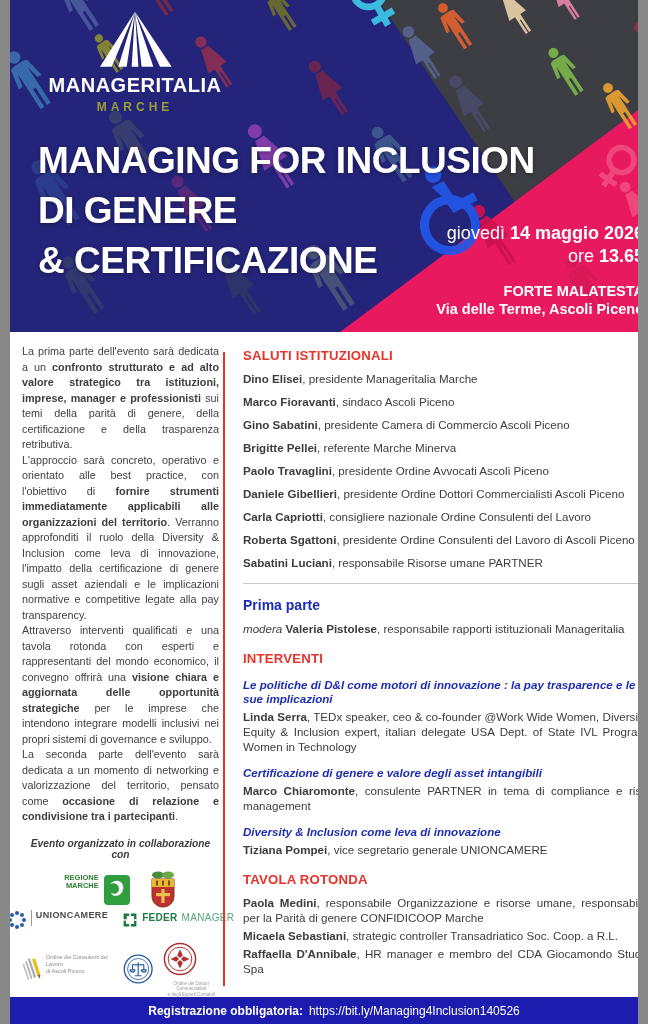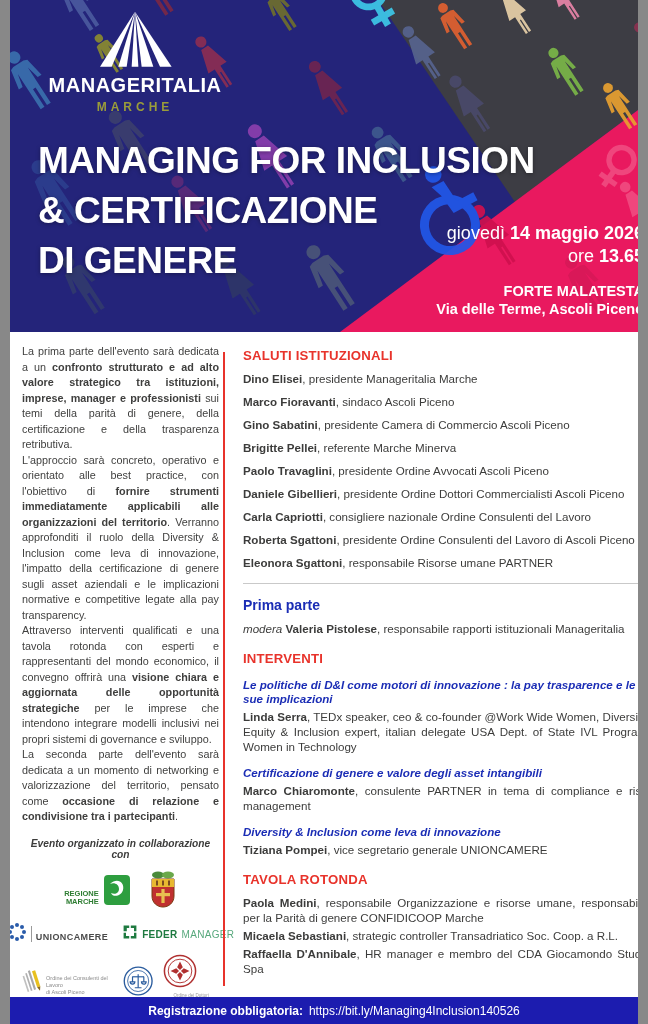--- a/index.html
+++ b/index.html
@@ -27,23 +27,23 @@
   
   .left-col{position:absolute;left:12px;top:344px;width:197px;}
   .col-divider{position:absolute;left:213px;top:352px;width:2px;height:634px;background:var(--accent-red,#e0262c);}
   .right-col{position:absolute;left:233px;top:344px;width:404px;}
 
   .left-col p{margin:0;font-size:10.8px;line-height:15.5px;text-align:justify;color:#3f3f3e;}
   .collab{margin-top:13px;text-align:center;font-size:10.2px;font-weight:bold;font-style:italic;color:#3c3c3b;}
 
   .logo-row{display:flex;justify-content:center;align-items:center;gap:18px;}
   .row1{margin-top:10px;}
-  .row2{margin-top:12px;gap:14px;}
+  .row2{gap:14px;}
   .row3{margin-top:12px;gap:10px;}
-  .logo{display:flex;align-items:flex-end;gap:4px;}
+  .logo{display:flex;align-items:flex-start;gap:4px;}
   .rm-text{font-size:7.5px;font-weight:bold;color:#2e7d32;text-align:right;line-height:8px;}
   .uc-text{font-size:9px;font-weight:bold;color:#4a4a4a;letter-spacing:.4px;}
   .uc-sep{width:1px;height:16px;background:#9a9a9a;}
   .fm-bold{font-size:10px;font-weight:bold;color:#1e7a40;letter-spacing:.3px;}
   .fm-light{font-size:10px;color:#57a87c;letter-spacing:.3px;}
   .cl-text{font-size:5.5px;color:#8a8a8a;line-height:7px;text-align:left;}
   .seal-caption{font-size:4.5px;color:#9a9a9a;line-height:5.5px;text-align:center;margin-top:1px;}
 
   .rule{border-top:1px solid #bdbdbd;margin:9px 0 7px;}
 
@@ -134,22 +134,22 @@
           <polygon points="50,2 72,68 58,68"></polygon>
           <polygon points="50,2 94,68 80,68"></polygon>
         </g>
       </svg>
       <div class="brand-name">MANAGERITALIA</div>
       <div class="brand-region">MARCHE</div>
     </div>
 
     <h1 class="title">
       <div>MANAGING FOR INCLUSION</div>
+      <div>DI GENERE</div>
       <div>&amp; CERTIFICAZIONE</div>
-      <div>DI GENERE</div>
     </h1>
 
     <div class="when-where">
       <div class="when-line">
         <span>giovedì</span>
         <span class="b">14 maggio 2026</span>
       </div>
       <div class="when-line">
         <span>ore</span>
         <span class="b">13.65</span>
@@ -271,21 +271,21 @@
     <section class="right-col">
         <div class="red-heading">SALUTI ISTITUZIONALI</div>
         <div class="speaker"><span class="name">Dino Elisei</span><span>, presidente Manageritalia Marche</span></div>
         <div class="speaker"><span class="name">Marco Fioravanti</span><span>, sindaco Ascoli Piceno</span></div>
         <div class="speaker"><span class="name">Gino Sabatini</span><span>, presidente Camera di Commercio Ascoli Piceno</span></div>
         <div class="speaker"><span class="name">Brigitte Pellei</span><span>, referente Marche Minerva</span></div>
         <div class="speaker"><span class="name">Paolo Travaglini</span><span>, presidente Ordine Avvocati Ascoli Piceno</span></div>
         <div class="speaker"><span class="name">Daniele Gibellieri</span><span>, presidente Ordine Dottori Commercialisti Ascoli Piceno</span></div>
         <div class="speaker"><span class="name">Carla Capriotti</span><span>, consigliere nazionale Ordine Consulenti del Lavoro</span></div>
         <div class="speaker"><span class="name">Roberta Sgattoni</span><span>, presidente Ordine Consulenti del Lavoro di Ascoli Piceno</span></div>
-        <div class="speaker"><span class="name">Eleonora Sgattoni</span><span>, responsabile Risorse umane PARTNER</span></div>
+        <div class="speaker"><span class="name">Sabatini Luciani</span><span>, responsabile Risorse umane PARTNER</span></div>
         <div class="pdivider"></div>
         <div class="blue-heading">Prima parte</div>
         <div class="speaker"><span class="prefix">modera </span><span class="name">Valeria Pistolese</span><span>, responsabile rapporti istituzionali Manageritalia</span></div>
         <div class="red-heading">INTERVENTI</div>
         <div class="session-title">Le politiche di D&amp;I come motori di innovazione :  la pay trasparence e le sue implicazioni</div>
         <div class="speaker"><span class="name">Linda Serra</span><span>, TEDx speaker, ceo &amp; co-founder @Work Wide Women, Diversity Equity &amp; Inclusion expert, italian delegate USA Dept. of State IVL Program Women in Technology</span></div>
         <div class="session-title">Certificazione di genere e valore degli asset intangibili</div>
         <div class="speaker"><span class="name">Marco Chiaromonte</span><span>, consulente PARTNER in tema di compliance e risk management</span></div>
         <div class="session-title">Diversity &amp; Inclusion come leva di innovazione</div>
         <div class="speaker"><span class="name">Tiziana Pompei</span><span>, vice segretario generale UNIONCAMERE</span></div>

